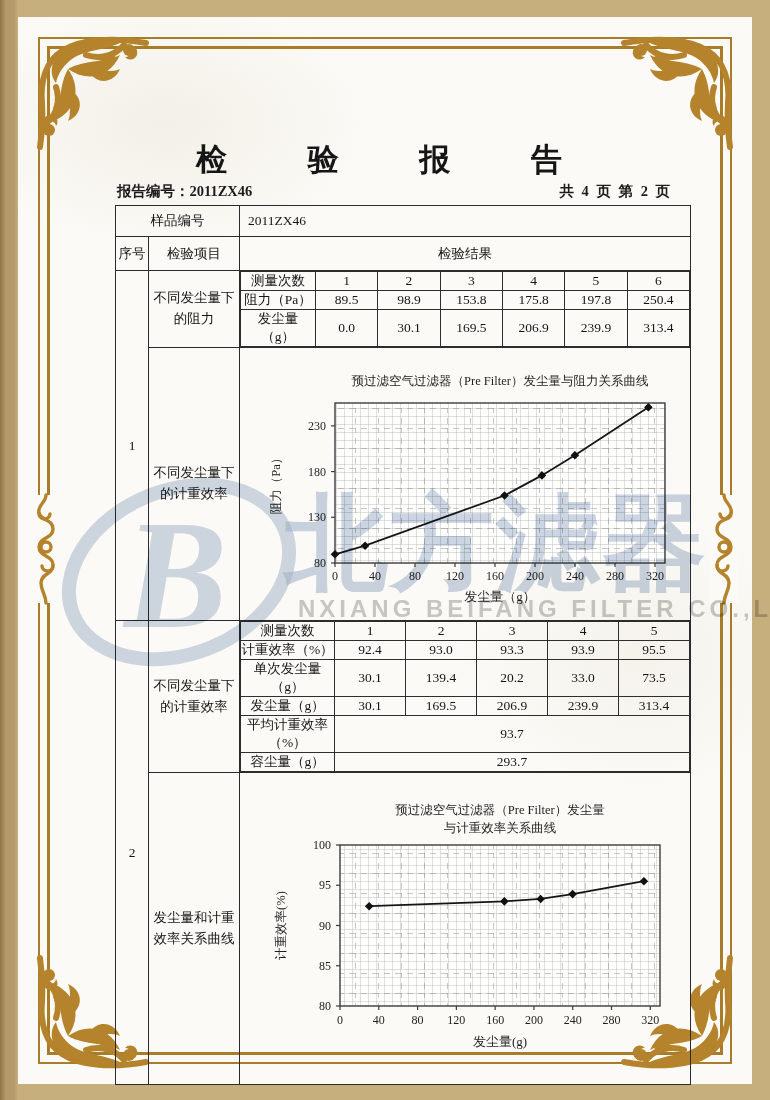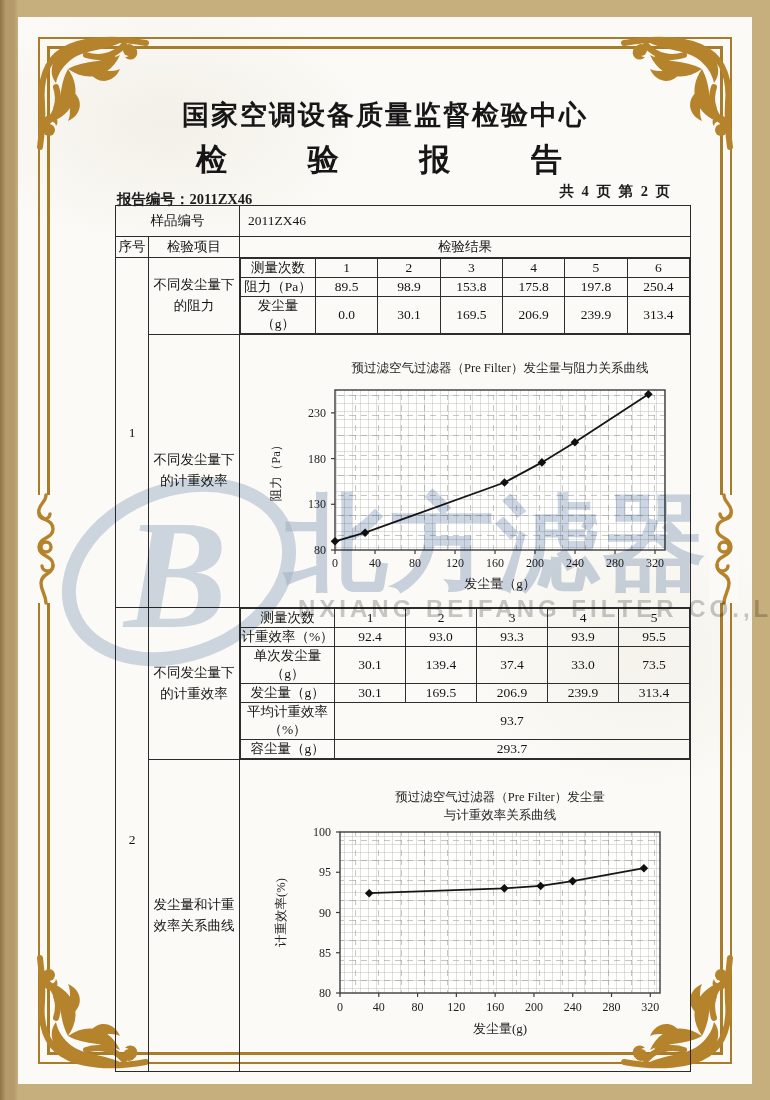--- a/index.html
+++ b/index.html
@@ -29,21 +29,21 @@
   .scroll.left{left:13px;top:472px;}
   .scroll.right{right:13px;top:472px;transform:scaleX(-1);}
 
   
   .org-title{position:absolute;left:0;right:0;top:80px;text-align:center;
     font-size:27px;font-weight:bold;letter-spacing:2px;color:#161616;}
   .doc-title{position:absolute;left:0;right:12px;top:122px;text-align:center;
     font-size:31px;font-weight:bold;letter-spacing:36px;text-indent:36px;color:#161616;}
   .report-row{position:absolute;left:99px;right:80px;top:165px;height:20px;
     font-family:"Liberation Serif","DejaVu Serif",serif;font-size:14.5px;font-weight:bold;}
-  .report-no{position:absolute;left:0;top:8px;}
+  .report-no{position:absolute;left:0;top:0;}
   .page-info{position:absolute;right:0;top:0;letter-spacing:2px;margin-left:31px;}
 
   
   .otable{position:absolute;left:97px;top:188px;border-collapse:collapse;table-layout:fixed;
     width:575px;font-family:"Liberation Serif","DejaVu Serif",serif;font-size:13.5px;color:#141414;}
   .otable td{border:1.8px solid #2b2b2b;text-align:center;vertical-align:middle;padding:0;}
   .otable td.al{text-align:left;padding-left:8px;}
   .otable td.nopad{padding:0;vertical-align:top;}
   .itemcell{line-height:1.55;padding:0 4px;}
   .mtable{width:100%;height:100%;border-collapse:collapse;table-layout:fixed;
@@ -165,39 +165,38 @@
 <svg width="30" height="120" viewBox="0 0 30 120">
   <rect x="0" y="6" width="30" height="108" fill="#fbfaf6"></rect>
   <g fill="none" stroke="#b5832c" stroke-width="3.4" stroke-linecap="round">
     <path d="M15 6 C15 14 6 16 8 24 C10 32 22 30 22 40 C22 50 8 48 8 58 C8 68 22 66 22 76 C22 86 10 84 10 94 C10 102 15 106 15 114"></path>
     <path d="M8 24 a5.5 5.5 0 1 0 11 1"></path>
     <path d="M22 76 a5.5 5.5 0 1 1 -11 1"></path>
     <circle cx="15" cy="58" r="5"></circle>
   </g>
 </svg></div>
 
-  <div class="org-title">国家空调设备质量监督检验中心</div>
   <div class="doc-title">检 验 报 告</div>
   <div class="report-row">
     <span class="report-no">报告编号：2011ZX46</span>
     <span class="page-info">共 4 页 第 2 页</span>
   </div>
 
   <table class="otable">
     <colgroup>
         <col style="width:33px">
         <col style="width:91px">
         <col style="width:451px">
       </colgroup>
     <tbody>
         <tr style="height:31px">
       <td colspan="2">样品编号</td>
       <td class="al">2011ZX46</td>
     </tr>
-    <tr style="height:21px">
+    <tr style="height:34px">
       <td>序号</td>
       <td>检验项目</td>
       <td>检验结果</td>
     </tr>
     <tr style="height:57px">
       <td rowspan="2">1</td>
       <td class="itemcell">不同发尘量下的阻力</td>
       <td class="nopad">
         <table class="mtable">
           <colgroup id="cg0">
@@ -325,21 +324,21 @@
                   <td>92.4</td>
                   <td>93.0</td>
                   <td>93.3</td>
                   <td>93.9</td>
                   <td>95.5</td>
                 </tr>
                 <tr>
                   <td>单次发尘量（g）</td>
                   <td>30.1</td>
                   <td>139.4</td>
-                  <td>37.4</td>
+                  <td>20.2</td>
                   <td>33.0</td>
                   <td>73.5</td>
                 </tr>
                 <tr>
                   <td>发尘量（g）</td>
                   <td>30.1</td>
                   <td>169.5</td>
                   <td>206.9</td>
                   <td>239.9</td>
                   <td>313.4</td>

